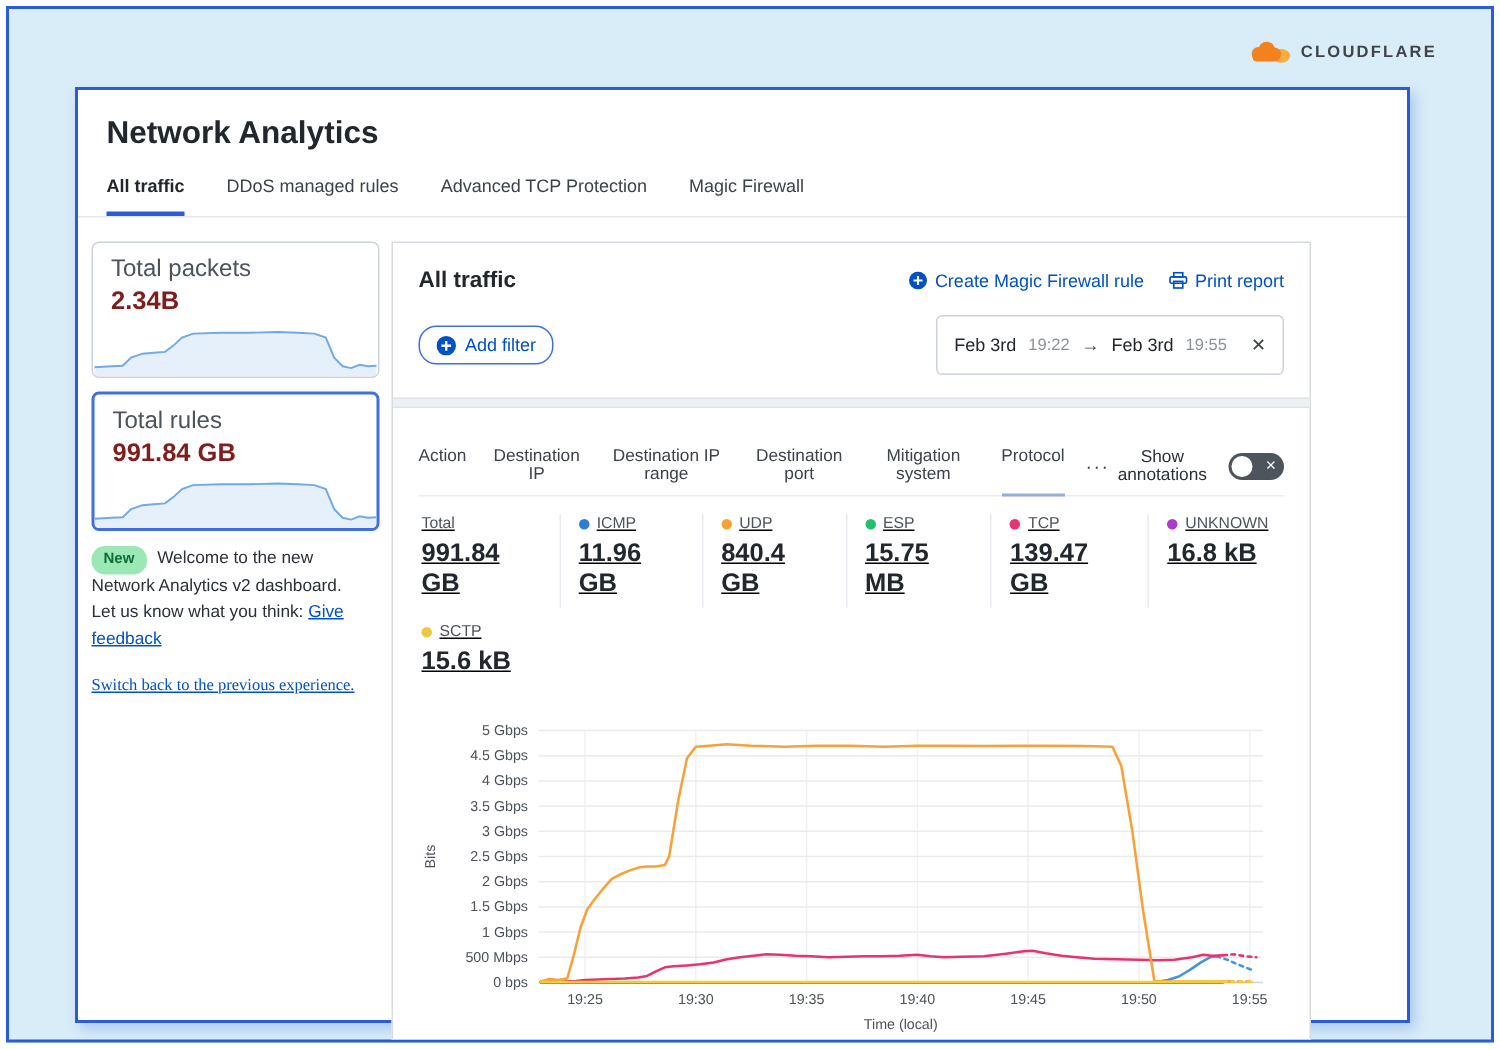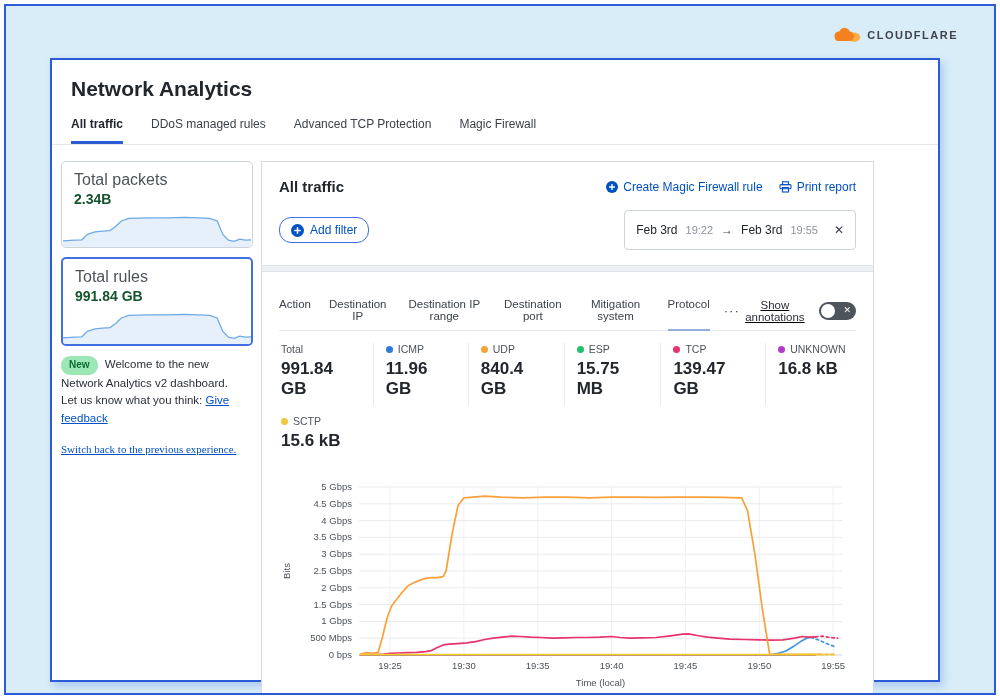--- a/index.html
+++ b/index.html
@@ -17,21 +17,21 @@
   .tab { font-size:12px; color:#3c424b; padding-bottom:10px; cursor:pointer; }
   .tab.active { font-weight:bold; color:#22262d; border-bottom:3px solid #2c5cd5; }
 
   .content { display:flex; gap:8px; padding:16px 18px 0 9px; }
 
   
   .sidecol { width:192px; flex:none; }
   .mcard { border:1px solid #ccd3da; border-radius:5px; margin-bottom:9px; overflow:hidden; background:#fff; cursor:pointer; }
   .mcard.selected { border:2px solid #3f6fe0; }
   .mcard .lab { font-size:16px; color:#4c535c; padding:9px 12px 0; }
-  .mcard .val { font-size:14px; font-weight:bold; color:#14532d; padding:2px 12px 0; }
+  .mcard .val { font-size:17px; font-weight:bold; color:#7f1d1d; padding:2px 12px 0; }
   .spark { display:block; width:100%; height:40px; }
   .notice { font-size:11.5px; color:#2b3038; line-height:1.55; margin-top:10px; width:186px; }
   .pill-new { display:inline-block; background:#9ce7b6; color:#0d6b36; font-size:10px; font-weight:bold; padding:1px 8px 2px; border-radius:9px; margin-right:4px; }
   a.blue { color:#0051c3; text-decoration:underline; cursor:pointer; }
   .switch-link { display:block; font-size:11px; margin-top:15px;font-family:Liberation Serif, serif; }
 
   
   .panel { width:613px; flex:none; border:1px solid #d6dbe1; background:#fff; }
   .phead { padding:16px 17px 15px; }
   .phead-row { display:flex; align-items:center; justify-content:space-between; }
@@ -50,27 +50,27 @@
   .bits { padding:13px 17px 6px; }
   .bits-title-row { display:flex; align-items:center; gap:8px; }
   .bits-title { font-size:13px; font-weight:bold; color:#22262d; }
   .pill-about { display:flex; align-items:center; gap:5px; background:#eceafc; color:#4b43c8; font-size:10.5px; padding:2.5px 9px; border-radius:10px; cursor:pointer; }
   .spacer { flex:1; }
   .dims-row { display:flex; align-items:center; margin-top:13px; border-bottom:1px solid #e9ecef; padding-bottom:0;text-align:center; }
   .dims { display:flex; gap:18px; }
   .dim { font-size:11.5px; color:#3c424b; padding-bottom:8px; cursor:pointer; }
   .dim.active { border-bottom:2px solid #93aedb; margin-bottom:-1px; }
   .more-dots { font-size:13px; color:#3c424b; padding-bottom:8px; margin-left:14px; letter-spacing:1px; cursor:pointer; }
-  .annot { display:flex; align-items:center; gap:9px; padding-bottom:6px;text-decoration:underline; }
+  .annot { display:flex; align-items:center; gap:9px; padding-bottom:6px; }
   .annot-label { font-size:11.5px; color:#2b3038; }
   .toggle { position:relative; width:37px; height:18px; background:#4e545b; border-radius:10px; cursor:pointer; flex:none; }
   .toggle .knob { position:absolute; left:2px; top:2px; width:14px; height:14px; background:#fff; border-radius:50%; }
   .toggle .tx { position:absolute; right:5px; top:3px; font-size:9px; color:#fff; }
 
-  .stats { display:flex; margin-top:12px; }
+  .stats { display:flex; margin-top:12px;text-decoration:underline; }
   .stat { padding:0 14px 6px 12px; border-right:1px solid #e7eaee; min-width:88px; }
   .stat:first-child { padding-left:2px; }
   .stat:last-child { border-right:none; }
   .stat .sl { display:flex; align-items:center; gap:5px; font-size:10.5px; color:#4c535c; }
   .dot { width:7px; height:7px; border-radius:50%; flex:none; }
   .stat .sv { font-size:17px; font-weight:bold; color:#22262d; margin-top:4px; }
   .stats2 { margin-top:10px; }
   .stats2 .stat { border-right:none; }
 
   .chart-wrap { margin-top:22px; }

